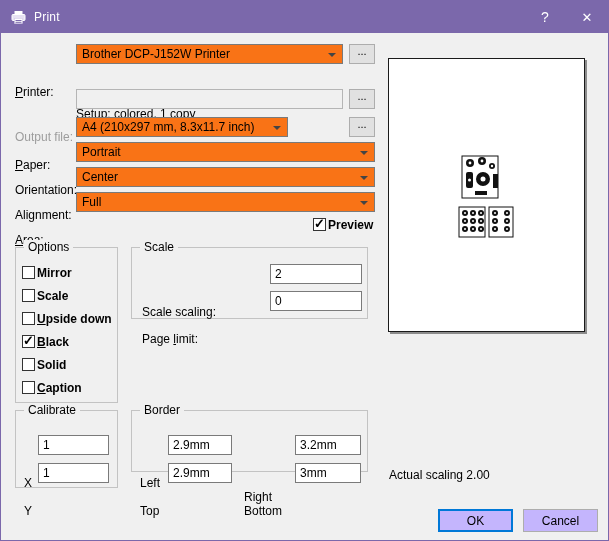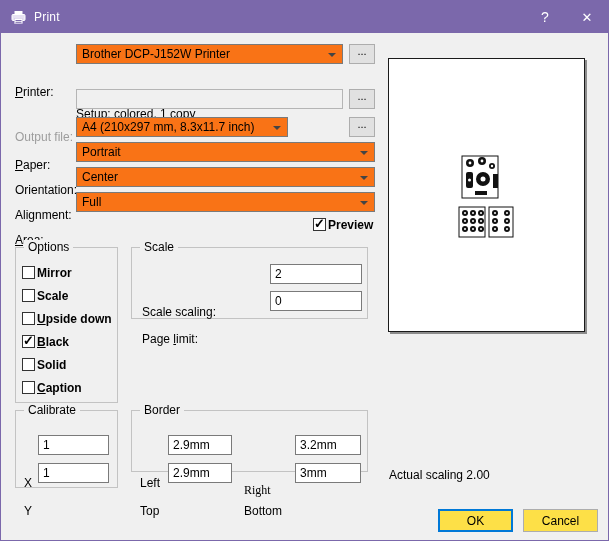--- a/index.html
+++ b/index.html
@@ -62,21 +62,21 @@
   }
   
   .preview-page{
     position:absolute;left:387px;top:57px;width:197px;height:274px;background:#fff;
     border:1px solid #1a1a1a;box-sizing:border-box;box-shadow:2px 2px 0 #8c8c8c;
   }
   .artwork{position:absolute;left:66px;top:96px;}
   .status{position:absolute;left:388px;top:467px;}
   
   .btn{
-    position:absolute;width:75px;height:23px;background:#fde047;border:1px solid #adadad;
+    position:absolute;width:75px;height:23px;background:#c4b5fd;border:1px solid #adadad;
     font:12px "Liberation Sans",sans-serif;cursor:default;box-sizing:border-box;
   }
   .btn.focused{border:2px solid var(--accent);}
 </style>
 </head>
 <body>
 
 <div class="window">
 
   <div class="titlebar">
@@ -178,21 +178,21 @@
     <span class="lbl" style="left:8px;top:27px;">X</span>
     <input class="tinput" style="left: 22px; top: 24px; width: 71px;" value="1">
     <span class="lbl" style="left:8px;top:55px;">Y</span>
     <input class="tinput" style="left: 22px; top: 52px; width: 71px;" value="1">
   </div>
 
   <div class="group" style="left:130px;top:409px;width:237px;height:62px;">
     <span class="group-title">Border</span>
     <span class="lbl" style="left:8px;top:27px;">Left</span>
     <input class="tinput" style="left: 36px; top: 24px; width: 64px;" value="2.9mm">
-    <span class="lbl" style="left:112px;top:34px;font-family:Liberation Serif, serif;">Right</span>
+    <span class="lbl" style="left:112px;top:41px;">Right</span>
     <input class="tinput" style="left: 163px; top: 24px; width: 66px;" value="3.2mm">
     <span class="lbl" style="left:8px;top:55px;">Top</span>
     <input class="tinput" style="left: 36px; top: 52px; width: 64px;" value="2.9mm">
     <span class="lbl" style="left:112px;top:55px;">Bottom</span>
     <input class="tinput" style="left: 163px; top: 52px; width: 66px;" value="3mm">
   </div>
 
   <div class="preview-page">
     <svg class="artwork" width="62" height="86" viewBox="0 0 62 86" aria-hidden="true">
       <g fill="#111" stroke="#111">

